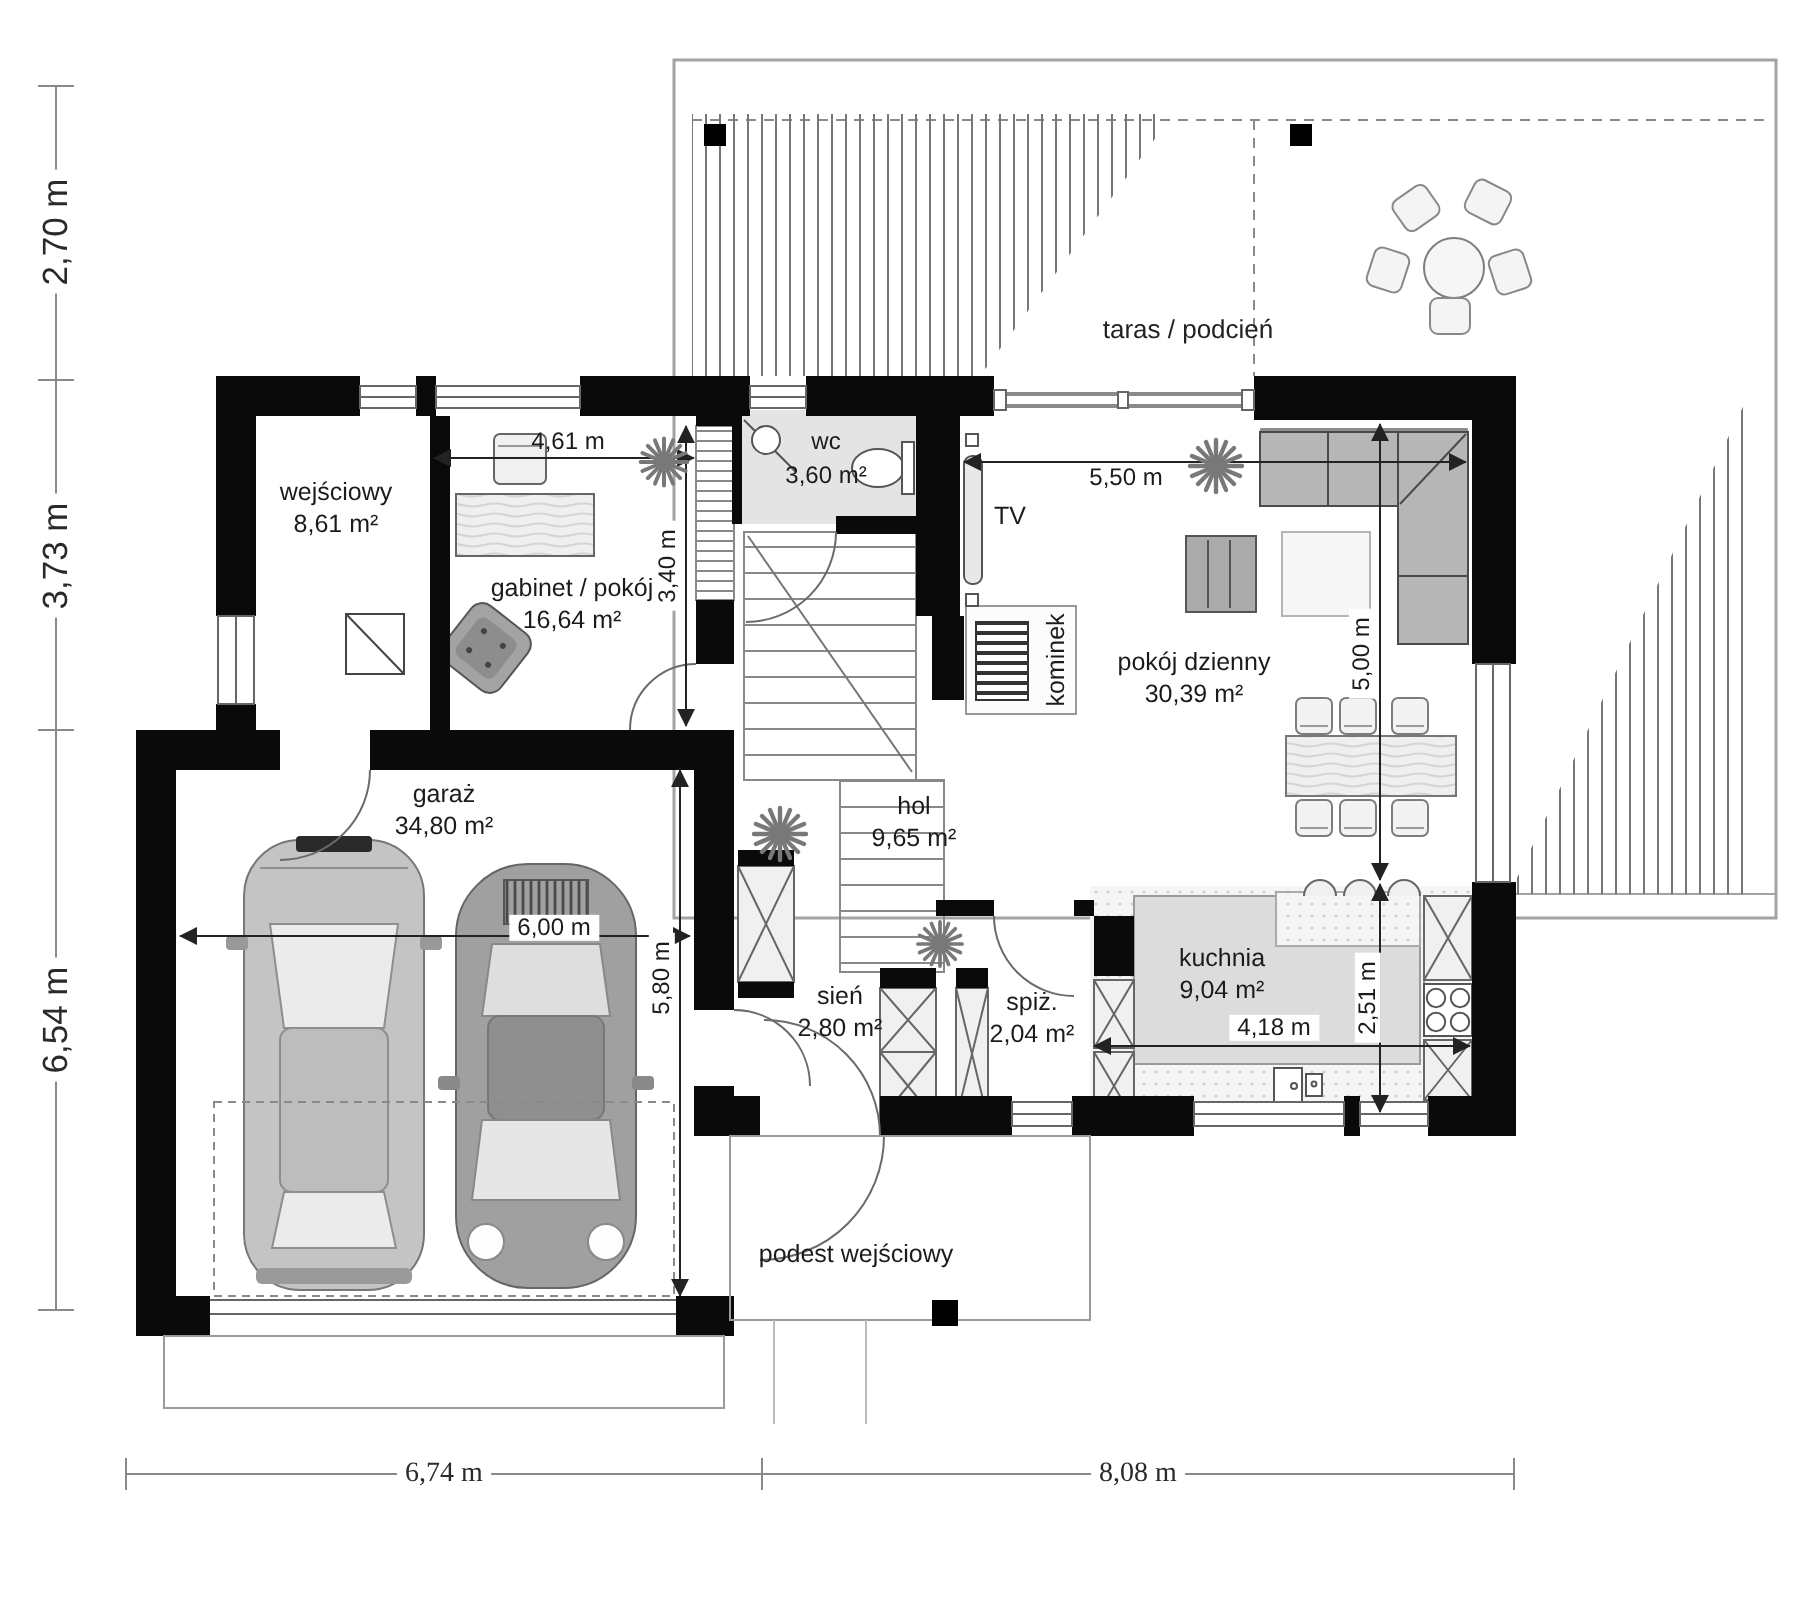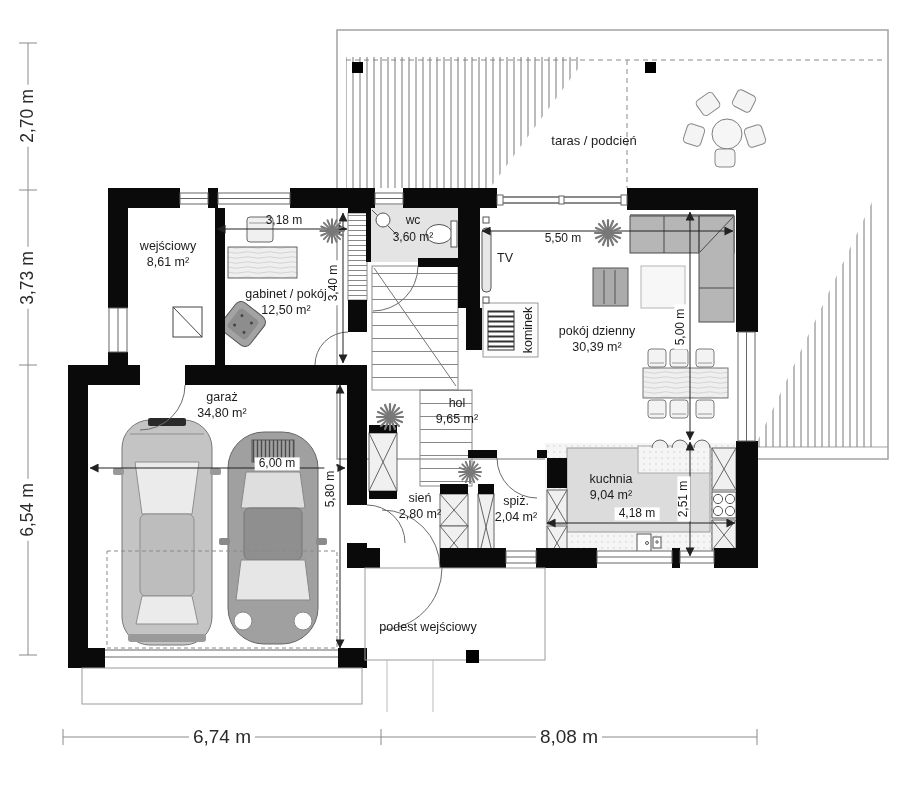--- a/index.html
+++ b/index.html
@@ -3,24 +3,24 @@
 <meta charset="utf-8">
 <style>
   html,body{margin:0;padding:0;background:#fff;}
   #canvas{position:relative;width:901px;height:799px;background:#fff;overflow:hidden;
           font-family:"Liberation Sans","DejaVu Sans",sans-serif;}
   #plan-svg{position:absolute;left:0;top:0;}
   .lbl{position:absolute;transform:translate(-50%,-50%);font-size:12.5px;line-height:1.1;
        color:#1b1b1b;white-space:nowrap;text-align:center;}
   .rot{transform:translate(-50%,-50%) rotate(-90deg);}
   .big{font-size:17.5px;color:#2a2a2a;}
-  .xl{font-size:19px;}
+  .xl{font-size:14px;font-family:Liberation Serif, serif;}
   .bg{background:#fff;padding:0 4px;}
   .sm{font-size:12px;}
-  .zone{font-size:13px;color:#222;}
+  .zone{font-size:13px;color:#222;margin-top:24px;}
 </style>
 </head>
 <body>
 
 <div id="canvas">
 <svg id="plan-svg" width="901" height="799" viewBox="0 0 901 799">
   <defs>
     <marker id="arr" viewBox="0 0 10 10" refX="9.5" refY="5" markerWidth="9" markerHeight="9" orient="auto-start-reverse">
           <path d="M0,0 L10,5 L0,10 z" fill="#222"></path>
         </marker>
@@ -386,33 +386,33 @@
     <use href="#plant" transform="translate(470,472) scale(0.85)"></use>
   </g>
 </svg>
 
 <div class="lbl rot big bg" style="left:28px;top:116px">2,70 m</div>
 <div class="lbl rot big bg" style="left:28px;top:278px">3,73 m</div>
 <div class="lbl rot big bg" style="left:28px;top:510px">6,54 m</div>
 <div class="lbl big xl bg" style="left:222px;top:737px">6,74 m</div>
 <div class="lbl big xl bg" style="left:569px;top:737px">8,08 m</div>
 
-<div class="lbl sm" style="left:284px;top:221px">3,18 m</div>
+<div class="lbl sm" style="left:284px;top:221px">4,61 m</div>
 <div class="lbl rot sm bg" style="left:334px;top:283px">3,40 m</div>
 <div class="lbl sm" style="left:563px;top:239px">5,50 m</div>
 <div class="lbl rot sm bg" style="left:681px;top:327px">5,00 m</div>
 <div class="lbl sm bg" style="left:277px;top:464px">6,00 m</div>
 <div class="lbl rot sm bg" style="left:331px;top:489px">5,80 m</div>
 <div class="lbl sm bg" style="left:637px;top:514px">4,18 m</div>
 <div class="lbl rot sm bg" style="left:684px;top:499px">2,51 m</div>
 
 <div class="lbl" style="left:168px;top:247px">wejściowy</div>
 <div class="lbl" style="left:168px;top:263px">8,61 m²</div>
 <div class="lbl" style="left:286px;top:295px">gabinet / pokój</div>
-<div class="lbl" style="left:286px;top:311px">12,50 m²</div>
+<div class="lbl" style="left:286px;top:311px">16,64 m²</div>
 <div class="lbl sm" style="left:413px;top:221px">wc</div>
 <div class="lbl sm" style="left:413px;top:238px">3,60 m²</div>
 <div class="lbl" style="left:222px;top:398px">garaż</div>
 <div class="lbl" style="left:222px;top:414px">34,80 m²</div>
 <div class="lbl" style="left:457px;top:404px">hol</div>
 <div class="lbl" style="left:457px;top:420px">9,65 m²</div>
 <div class="lbl" style="left:420px;top:499px">sień</div>
 <div class="lbl" style="left:420px;top:515px">2,80 m²</div>
 <div class="lbl" style="left:516px;top:502px">spiż.</div>
 <div class="lbl" style="left:516px;top:518px">2,04 m²</div>

